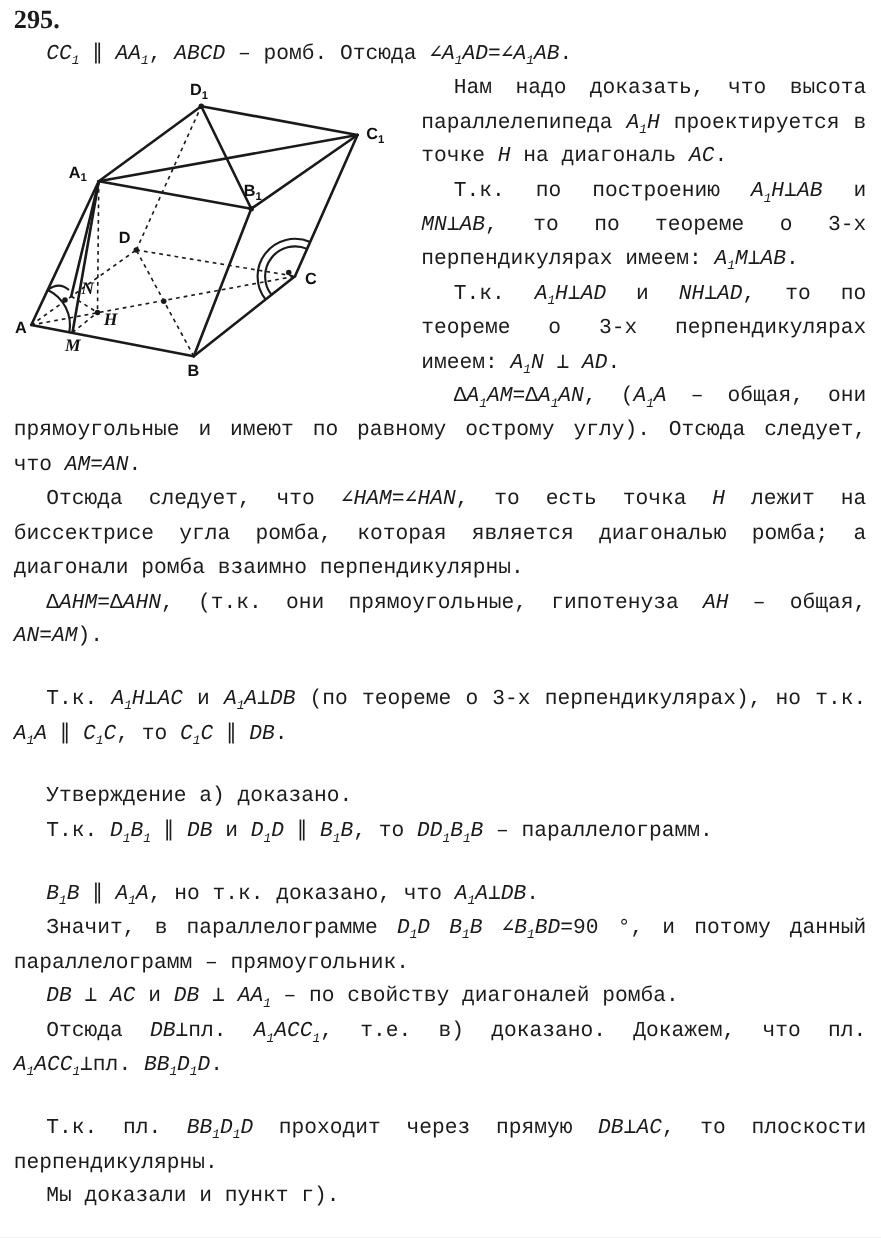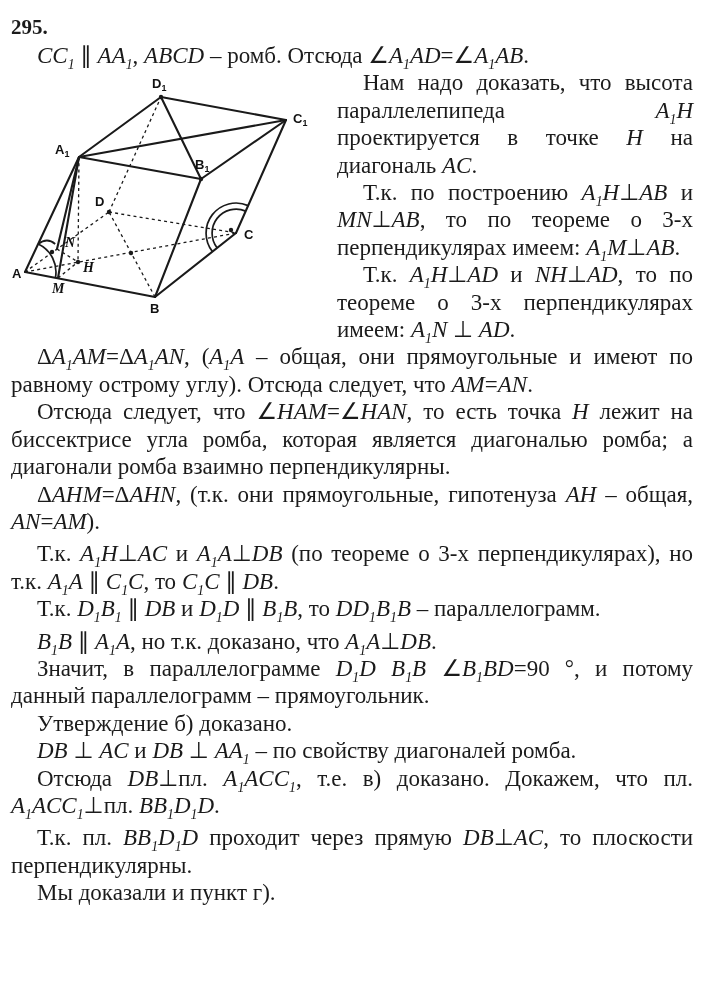--- a/index.html
+++ b/index.html
@@ -4,36 +4,37 @@
 <style>
   html,body{margin:0;padding:0;background:#e8e8e8;}
   .page{
     position:relative;
     width:705px;height:990px;
     background:#ffffff;
     overflow:hidden;
     font-family:"Liberation Serif", serif;
     color:#1b1b1b;
     box-sizing:border-box;
-    padding:14px 12px 0 11px;
+    padding:2px 12px 0 11px;
   }
   .problem-number{
     font-weight:bold;
     font-size:21px;
     line-height:26px;
     margin:0 0 2px 0;
   }
   .page p{
     margin:0;
-    font-size:23px;
+    font-size:17px;
     line-height:27.4px;
     text-align:justify;
     text-indent:26px;
+    font-family:Liberation Mono, monospace;
   }
-  .page p.gap{margin-top:5px;}
+  .page p.gap{margin-top:23px;}
   .page i{font-style:italic;}
   .page sub{font-size:60%;line-height:0;}
   .figure{
     float:left;
     width:316px;height:244px;
     margin:3px 10px 2px 0;
   }
   .figure svg{display:block;}
   .fig-label{
     font-family:"Liberation Sans", sans-serif;
@@ -104,22 +105,22 @@
   </div>
 
   <div id="paras">
       <p>Нам надо доказать, что высота параллелепипеда <i>A<sub>1</sub>H</i> проектируется в точке <i>H</i> на диагональ <i>AC</i>.</p>
       <p>Т.к. по построению <i>A<sub>1</sub>H</i>⊥<i>AB</i> и <i>MN</i>⊥<i>AB</i>, то по теореме о 3-х перпендикулярах имеем: <i>A<sub>1</sub>M</i>⊥<i>AB</i>.</p>
       <p>Т.к. <i>A<sub>1</sub>H</i>⊥<i>AD</i> и <i>NH</i>⊥<i>AD</i>, то по теореме о 3-х перпендикулярах имеем: <i>A<sub>1</sub>N</i> ⊥ <i>AD</i>.</p>
       <p>Δ<i>A<sub>1</sub>AM</i>=Δ<i>A<sub>1</sub>AN</i>, (<i>A<sub>1</sub>A</i> – общая, они прямоугольные и имеют по равному острому углу). Отсюда следует, что <i>AM</i>=<i>AN</i>.</p>
       <p>Отсюда следует, что ∠<i>HAM</i>=∠<i>HAN</i>, то есть точка <i>H</i> лежит на биссектрисе угла ромба, которая является диагональю ромба; а диагонали ромба взаимно перпендикулярны.</p>
       <p>Δ<i>AHM</i>=Δ<i>AHN</i>, (т.к. они прямоугольные, гипотенуза <i>AH</i> – общая, <i>AN</i>=<i>AM</i>).</p>
       <p class="gap">Т.к. <i>A<sub>1</sub>H</i>⊥<i>AC</i> и <i>A<sub>1</sub>A</i>⊥<i>DB</i> (по теореме о 3-х перпендикулярах), но т.к. <i>A<sub>1</sub>A</i> ∥ <i>C<sub>1</sub>C</i>, то <i>C<sub>1</sub>C</i> ∥ <i>DB</i>.</p>
+      <p class="gap">Утверждение а) доказано.</p>
       <p>Т.к. <i>D<sub>1</sub>B<sub>1</sub></i> ∥ <i>DB</i> и <i>D<sub>1</sub>D</i> ∥ <i>B<sub>1</sub>B</i>, то <i>DD<sub>1</sub>B<sub>1</sub>B</i> – параллелограмм.</p>
       <p class="gap"><i>B<sub>1</sub>B</i> ∥ <i>A<sub>1</sub>A</i>, но т.к. доказано, что <i>A<sub>1</sub>A</i>⊥<i>DB</i>.</p>
       <p>Значит, в параллелограмме <i>D<sub>1</sub>D</i> <i>B<sub>1</sub>B</i> ∠<i>B<sub>1</sub>BD</i>=90 °, и потому данный параллелограмм – прямоугольник.</p>
-      <p>Утверждение б) доказано.</p>
       <p><i>DB</i> ⊥ <i>AC</i> и <i>DB</i> ⊥ <i>AA<sub>1</sub></i> – по свойству диагоналей ромба.</p>
       <p>Отсюда <i>DB</i>⊥пл. <i>A<sub>1</sub>ACC<sub>1</sub></i>, т.е. в) доказано. Докажем, что пл. <i>A<sub>1</sub>ACC<sub>1</sub></i>⊥пл. <i>BB<sub>1</sub>D<sub>1</sub>D</i>.</p>
       <p class="gap">Т.к. пл. <i>BB<sub>1</sub>D<sub>1</sub>D</i> проходит через прямую <i>DB</i>⊥<i>AC</i>, то плоскости перпендикулярны.</p>
       <p>Мы доказали и пункт г).</p>
     </div>
 </div>
 
 </body></html>

